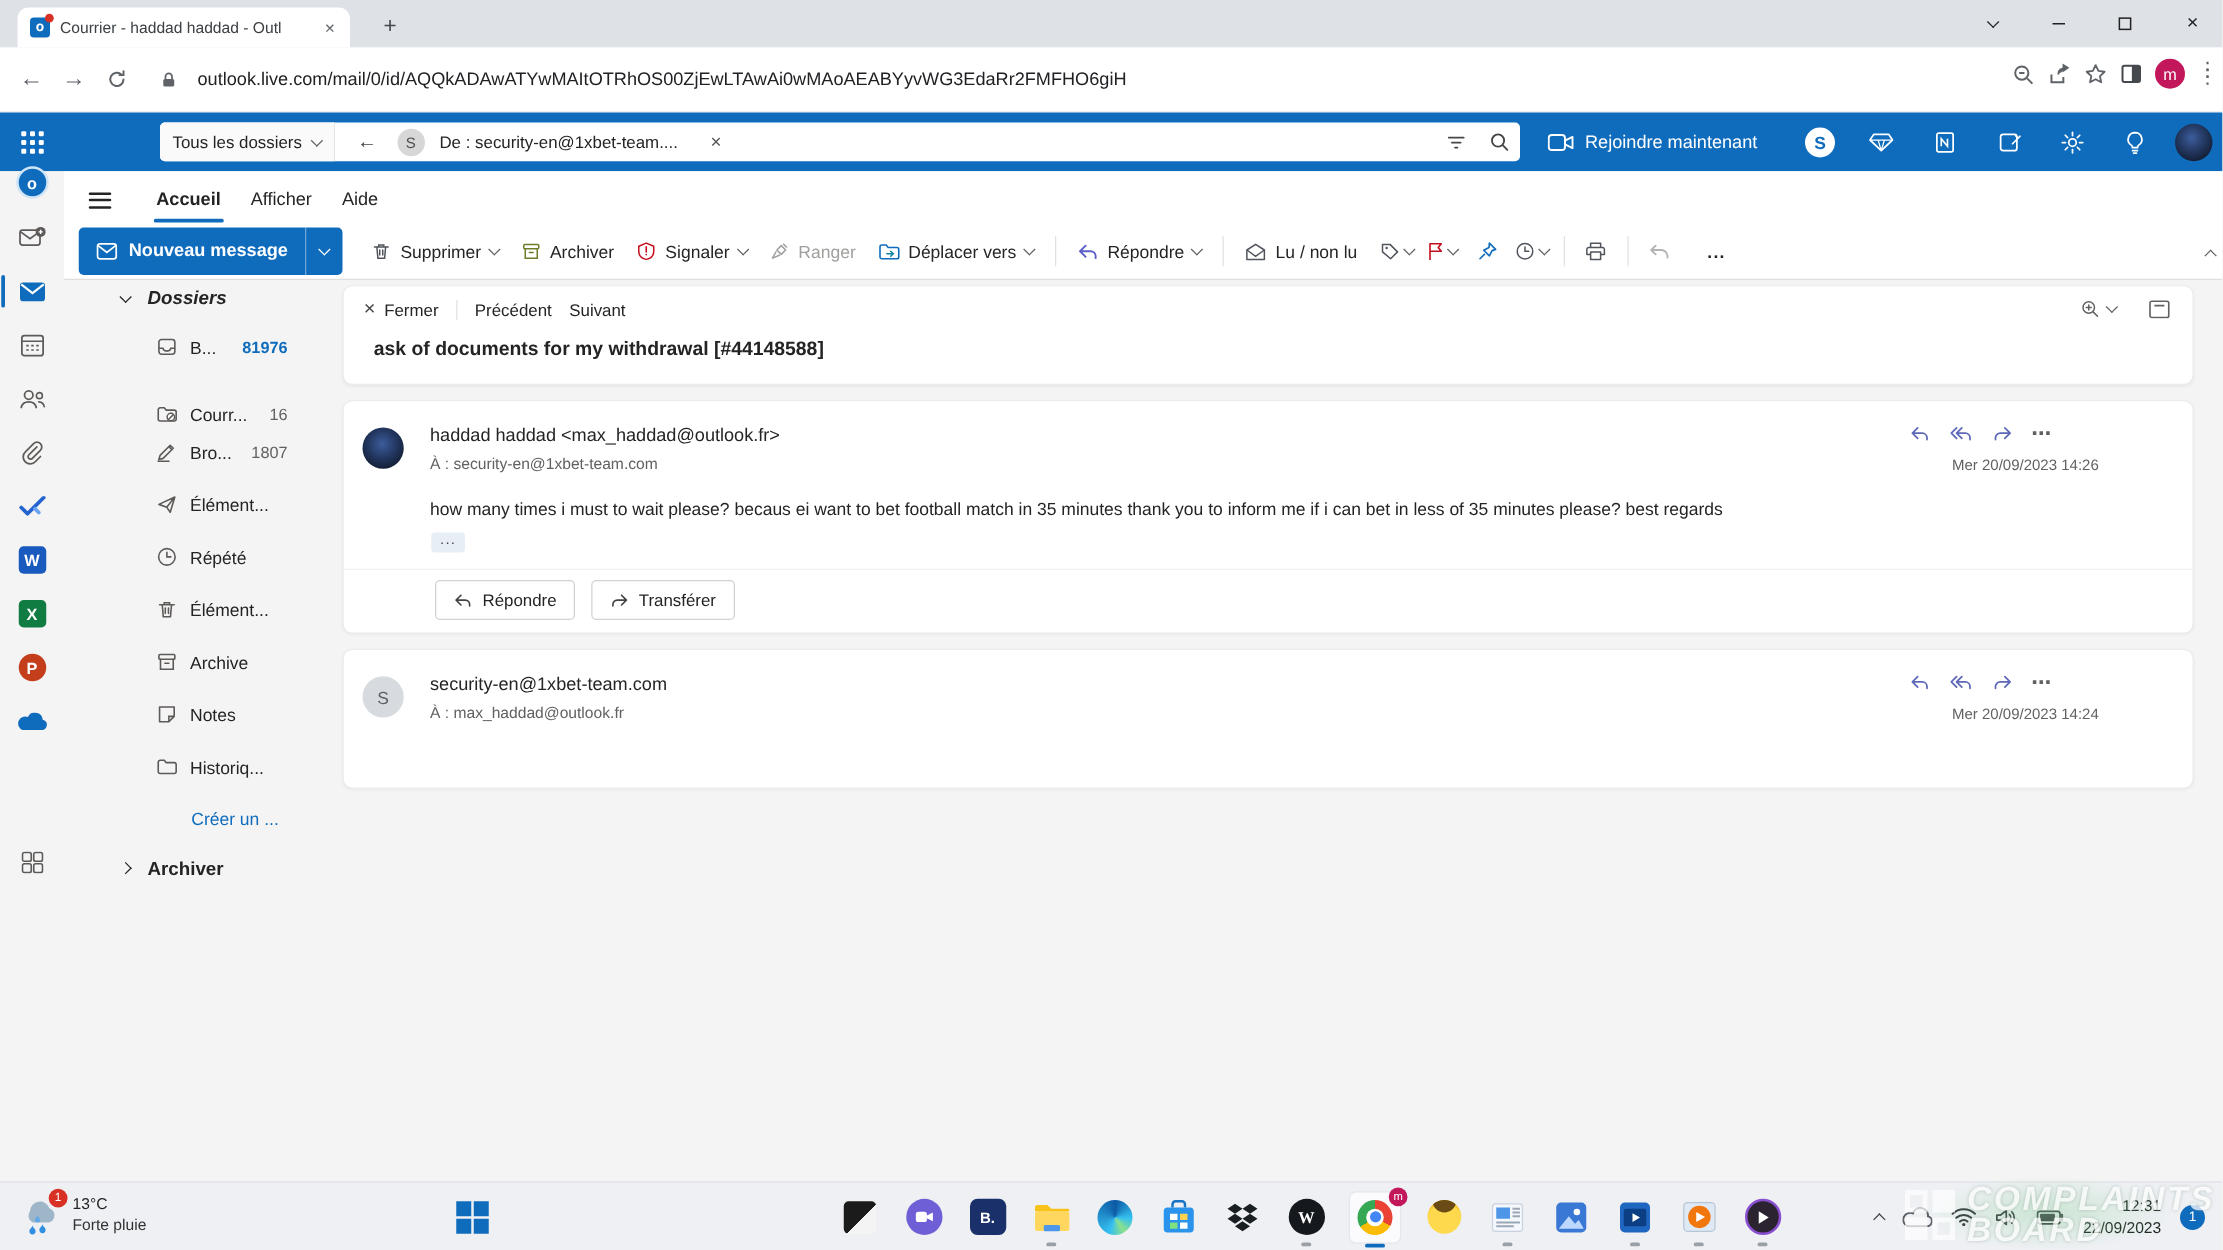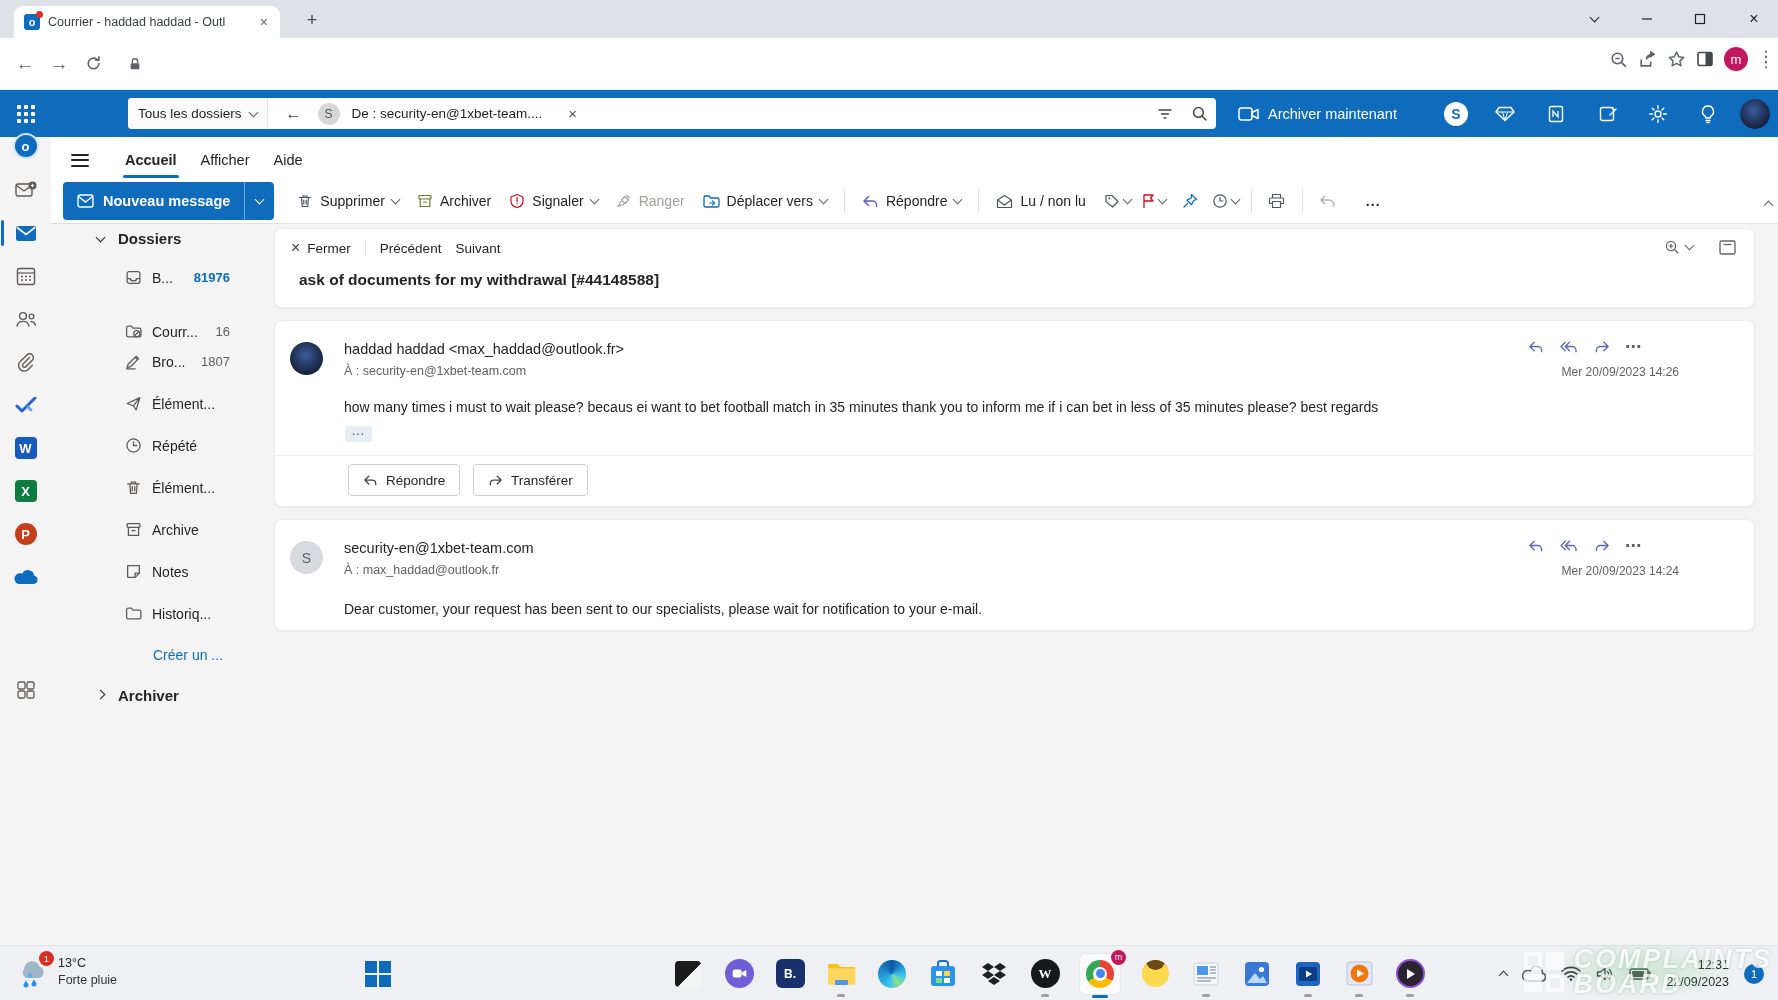--- a/index.html
+++ b/index.html
@@ -157,20 +157,21 @@
       <svg class="ic" width="17" height="17" viewBox="0 0 16 16">
         <path d="M13 8a5 5 0 1 1-1.5-3.6M13 1.8v3h-3" fill="none" stroke="#5f6368" stroke-width="1.5" stroke-linecap="round"></path>
       </svg>
     </div>
   <div class="nav-ic" style="margin-left:8px;">
       <svg class="ic" width="14" height="14" viewBox="0 0 16 16">
         <rect x="3" y="7" width="10" height="7" rx="1.5" fill="#5f6368"></rect>
         <path d="M5 7V5a3 3 0 0 1 6 0v2" fill="none" stroke="#5f6368" stroke-width="1.6"></path>
       </svg>
     </div>
+  <span id="url-text">outlook.live.com/mail/0/id/AQQkADAwATYwMAItOTRhOS00ZjEwLTAwAi0wMAoAEABYyvWG3EdaRr2FMFHO6giH</span>
   <div class="right-ics">
     <div>
         <svg class="ic" width="19" height="19" viewBox="0 0 18 18">
           <circle cx="8" cy="8" r="5" fill="none" stroke="#5f6368" stroke-width="1.5"></circle>
           <path d="M12 12l4 4M6 8h4" stroke="#5f6368" stroke-width="1.5"></path>
         </svg>
       </div>
     <div>
         <svg class="ic" width="19" height="19" viewBox="0 0 18 18">
           <path d="M3 9v6h9v-4" fill="none" stroke="#5f6368" stroke-width="1.5"></path>
@@ -228,21 +229,21 @@
             <path d="M10.5 10.5l3.5 3.5" stroke="#484644" stroke-width="1.4" stroke-linecap="round"></path>
           </svg>
         </span>
     </div>
   </div>
   <div class="hdr-btn" style="position:absolute; left:1238px;">
     <svg class="ic" width="22" height="16" viewBox="0 0 22 16">
         <rect x="1" y="2" width="13" height="12" rx="2.5" fill="none" stroke="#fff" stroke-width="1.5"></rect>
         <path d="M14 6.5l6-3v9l-6-3z" fill="none" stroke="#fff" stroke-width="1.5" stroke-linejoin="round"></path>
       </svg>
-    <span>Archiver maintenant</span>
+    <span>Rejoindre maintenant</span>
   </div>
   <div class="abs skype" style="left:1444px;">S</div>
   <div class="abs" style="left:1495px; top:16px;">
       <svg class="ic" width="20" height="16" viewBox="0 0 20 16">
         <path d="M4 1.5h12l3 4.5-9 8.5L1 6z" fill="none" stroke="#fff" stroke-width="1.4" stroke-linejoin="round"></path>
         <path d="M1 6h18M7.5 6L10 14.5M12.5 6L10 14.5" stroke="#fff" stroke-width="1"></path>
       </svg>
     </div>
   <div class="abs" style="left:1547px; top:15px;">
       <svg class="ic" width="18" height="18" viewBox="0 0 18 18">
@@ -452,21 +453,21 @@
     <svg class="ic" width="18" height="18" viewBox="0 0 18 18">
         <rect x="1" y="1" width="7" height="7" rx="1.5" fill="none" stroke="#5d5a58" stroke-width="1.3"></rect>
         <rect x="10" y="1" width="7" height="7" rx="1.5" fill="none" stroke="#5d5a58" stroke-width="1.3"></rect>
         <rect x="1" y="10" width="7" height="7" rx="1.5" fill="none" stroke="#5d5a58" stroke-width="1.3"></rect>
         <rect x="10" y="10" width="7" height="7" rx="1.5" fill="none" stroke="#5d5a58" stroke-width="1.3"></rect>
       </svg>
   </div>
 </div>
 
 <div id="sidebar">
-  <div class="drow" style="top:6px;">
+  <div class="drow" style="top:6px;font-style:italic;">
     <span class="chev" style="margin-left:46px; color:#242424;"></span>
     <span style="margin-left:14px; font-size:15px; font-weight:bold;">Dossiers</span>
   </div>
 
   <div class="drow" style="top:45px;">
     <svg class="ic" style="margin-left:74px;" width="17" height="17" viewBox="0 0 16 16">
         <rect x="2" y="2.5" width="12" height="11" rx="2" fill="none" stroke="#5d5a58" stroke-width="1.2"></rect>
         <path d="M2 9h3c.2 1.3 1.3 2.2 3 2.2S10.8 10.3 11 9h3" fill="none" stroke="#5d5a58" stroke-width="1.2"></path>
       </svg>
     <span class="f-label">B...</span>
@@ -607,21 +608,20 @@
       </svg>
     <svg class="ic" width="20" height="14" viewBox="0 0 20 15">
         <path d="M6 2.5L1.5 7 6 11.5M10.5 2.5L6 7l4.5 4.5M6 7h7.5a4 4 0 0 1 4 4v1.5" fill="none" stroke="#5e68b8" stroke-width="1.5" stroke-linecap="round" stroke-linejoin="round"></path>
       </svg>
     <svg class="ic" width="18" height="14" viewBox="0 0 17 15">
         <path d="M10.5 2.5L15 7l-4.5 4.5M15 7H6.5a4 4 0 0 0-4 4v1.5" fill="none" stroke="#5e68b8" stroke-width="1.5" stroke-linecap="round" stroke-linejoin="round"></path>
       </svg>
     <span style="color:#616161; font-weight:bold; letter-spacing:1px;">⋯</span>
   </div>
   <div class="msg-date">Mer 20/09/2023 14:24</div>
-  <div class="msg-body" style="top:81px;">Dear customer, your request has been sent to our specialists, please wait for notification to your e-mail.</div>
 </div>
 
 <div id="taskbar">
   <div id="weather">
     <div class="wx-ic">
       <svg class="ic" width="36" height="38" viewBox="0 0 36 38">
           <path d="M10 16a8 8 0 0 1 15.5-2.5A6 6 0 0 1 25 25H12a6 6 0 0 1-2-9z" fill="#9fb6c9"></path>
           <path d="M12 27c0 2-2.5 3-2.5 5a2.5 2.5 0 0 0 5 0c0-2-2.5-3-2.5-5z" fill="#2f8fe0"></path>
           <path d="M20 26c0 2-2.5 3-2.5 5a2.5 2.5 0 0 0 5 0c0-2-2.5-3-2.5-5z" fill="#2f8fe0"></path>
           <path d="M16 19c0 1.6-2 2.4-2 4a2 2 0 0 0 4 0c0-1.6-2-2.4-2-4z" fill="#5fa8ea"></path>

